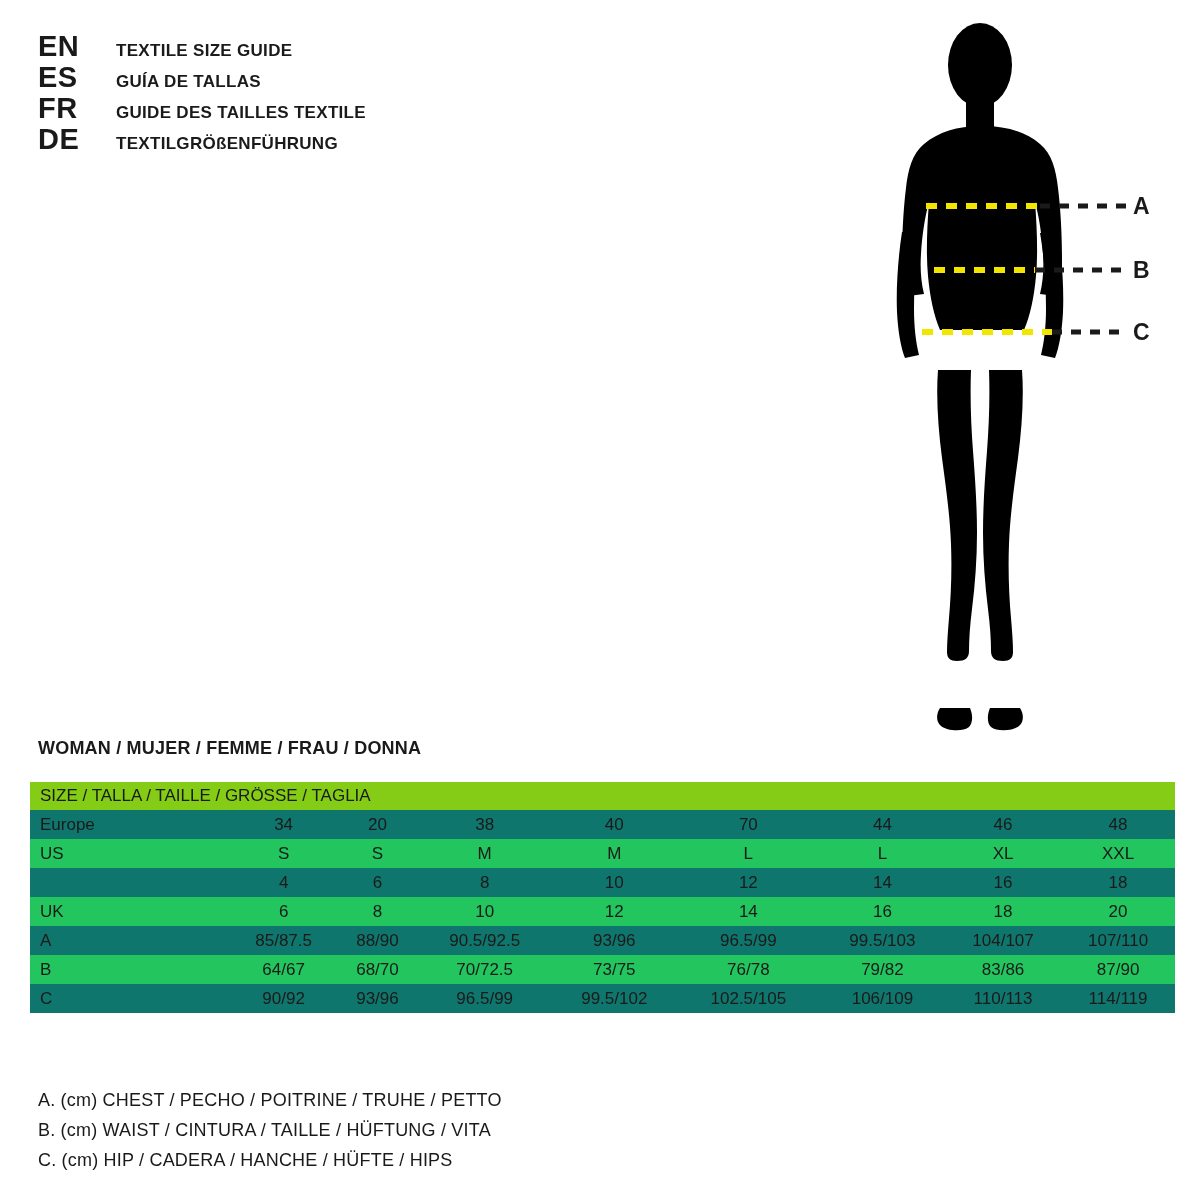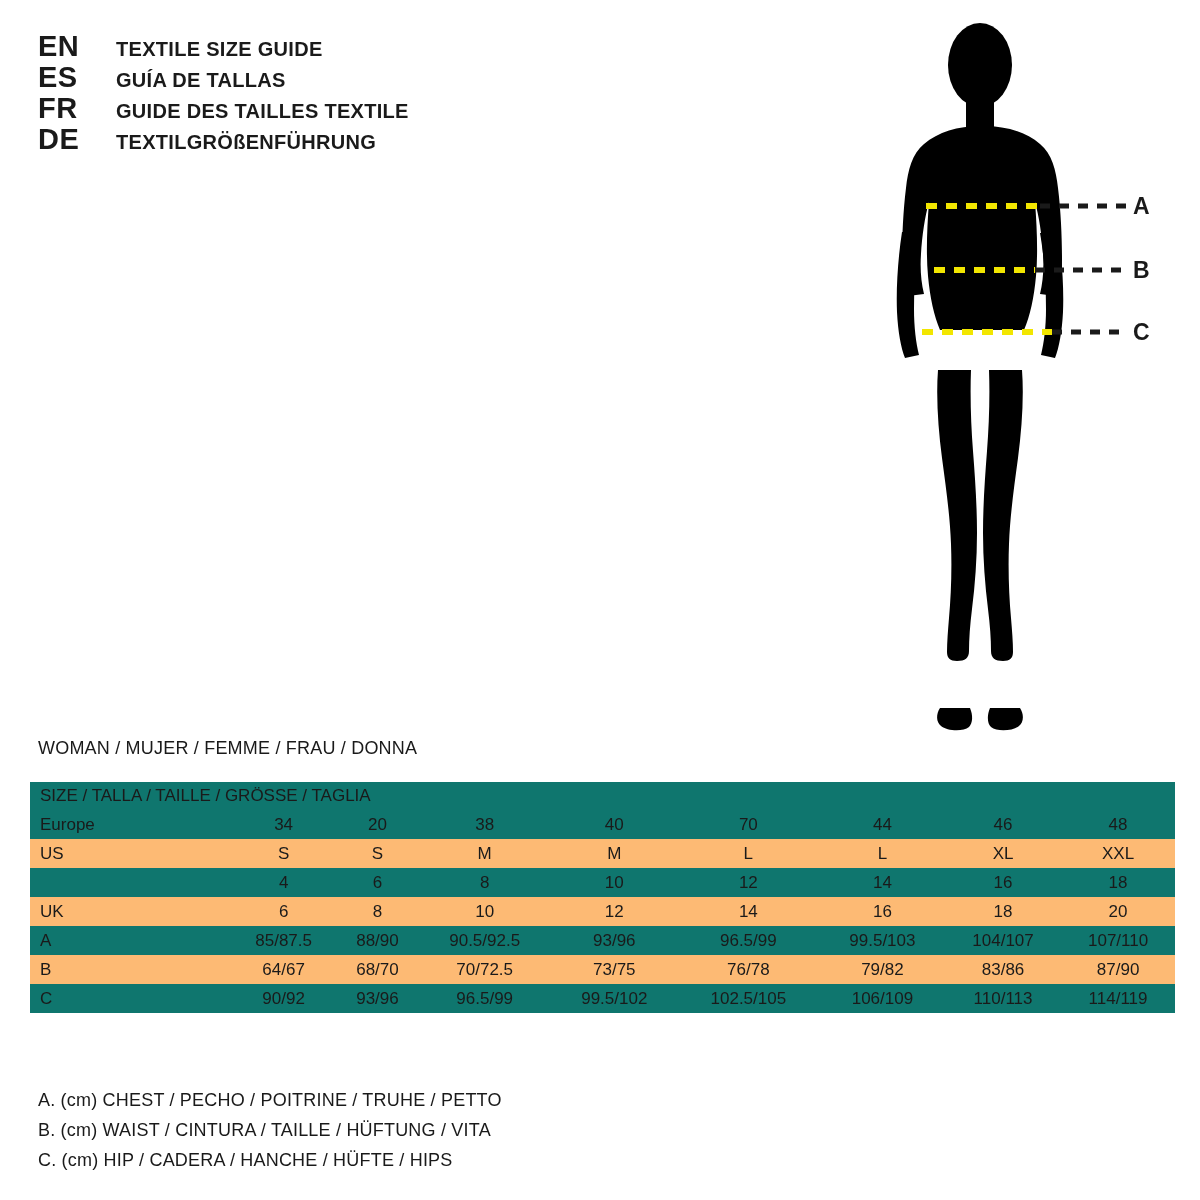--- a/index.html
+++ b/index.html
@@ -29,21 +29,21 @@
     height: 31px;
   }
   .title-lang {
     width: 78px;
     font-size: 29px;
     font-weight: bold;
     letter-spacing: 0.5px;
     color: #1a1a1a;
   }
   .title-text {
-    font-size: 20px;
+    font-size: 17px;
     font-weight: bold;
     letter-spacing: 0.3px;
     color: #1a1a1a;
     white-space: nowrap;
     text-align: right;
   }
 
   
   #figure-area {
     position: absolute;
@@ -60,21 +60,21 @@
     font-weight: bold;
     color: #1a1a1a;
   }
 
   
   #woman-heading {
     position: absolute;
     left: 38px;
     top: 738px;
     font-size: 18px;
-    font-weight: normal;
+    font-weight: bold;
     letter-spacing: 0.2px;
     color: #1a1a1a;
   }
 
   #size-table {
     position: absolute;
     left: 30px;
     top: 782px;
     width: 1145px;
     border-collapse: collapse;
@@ -87,28 +87,28 @@
     font-weight: normal;
     text-align: center;
     vertical-align: middle;
   }
   #size-table .rowhead {
     text-align: left;
     padding-left: 10px;
     width: 190px;
   }
   #size-table tr.band-head td {
-    background: #0f766e;
+    background: #84cc16;
     font-weight: normal;
     text-align: left;
     padding-left: 10px;
     height: 28px;
   }
   #size-table tr.light td { background: #0f766e; }
-  #size-table tr.dark  td { background: #fdba74; }
+  #size-table tr.dark  td { background: #22c55e; }
 
   
   #legend {
     position: absolute;
     left: 38px;
     top: 1090px;
     width: 700px;
   }
   .legend-line {
     font-size: 18px;

